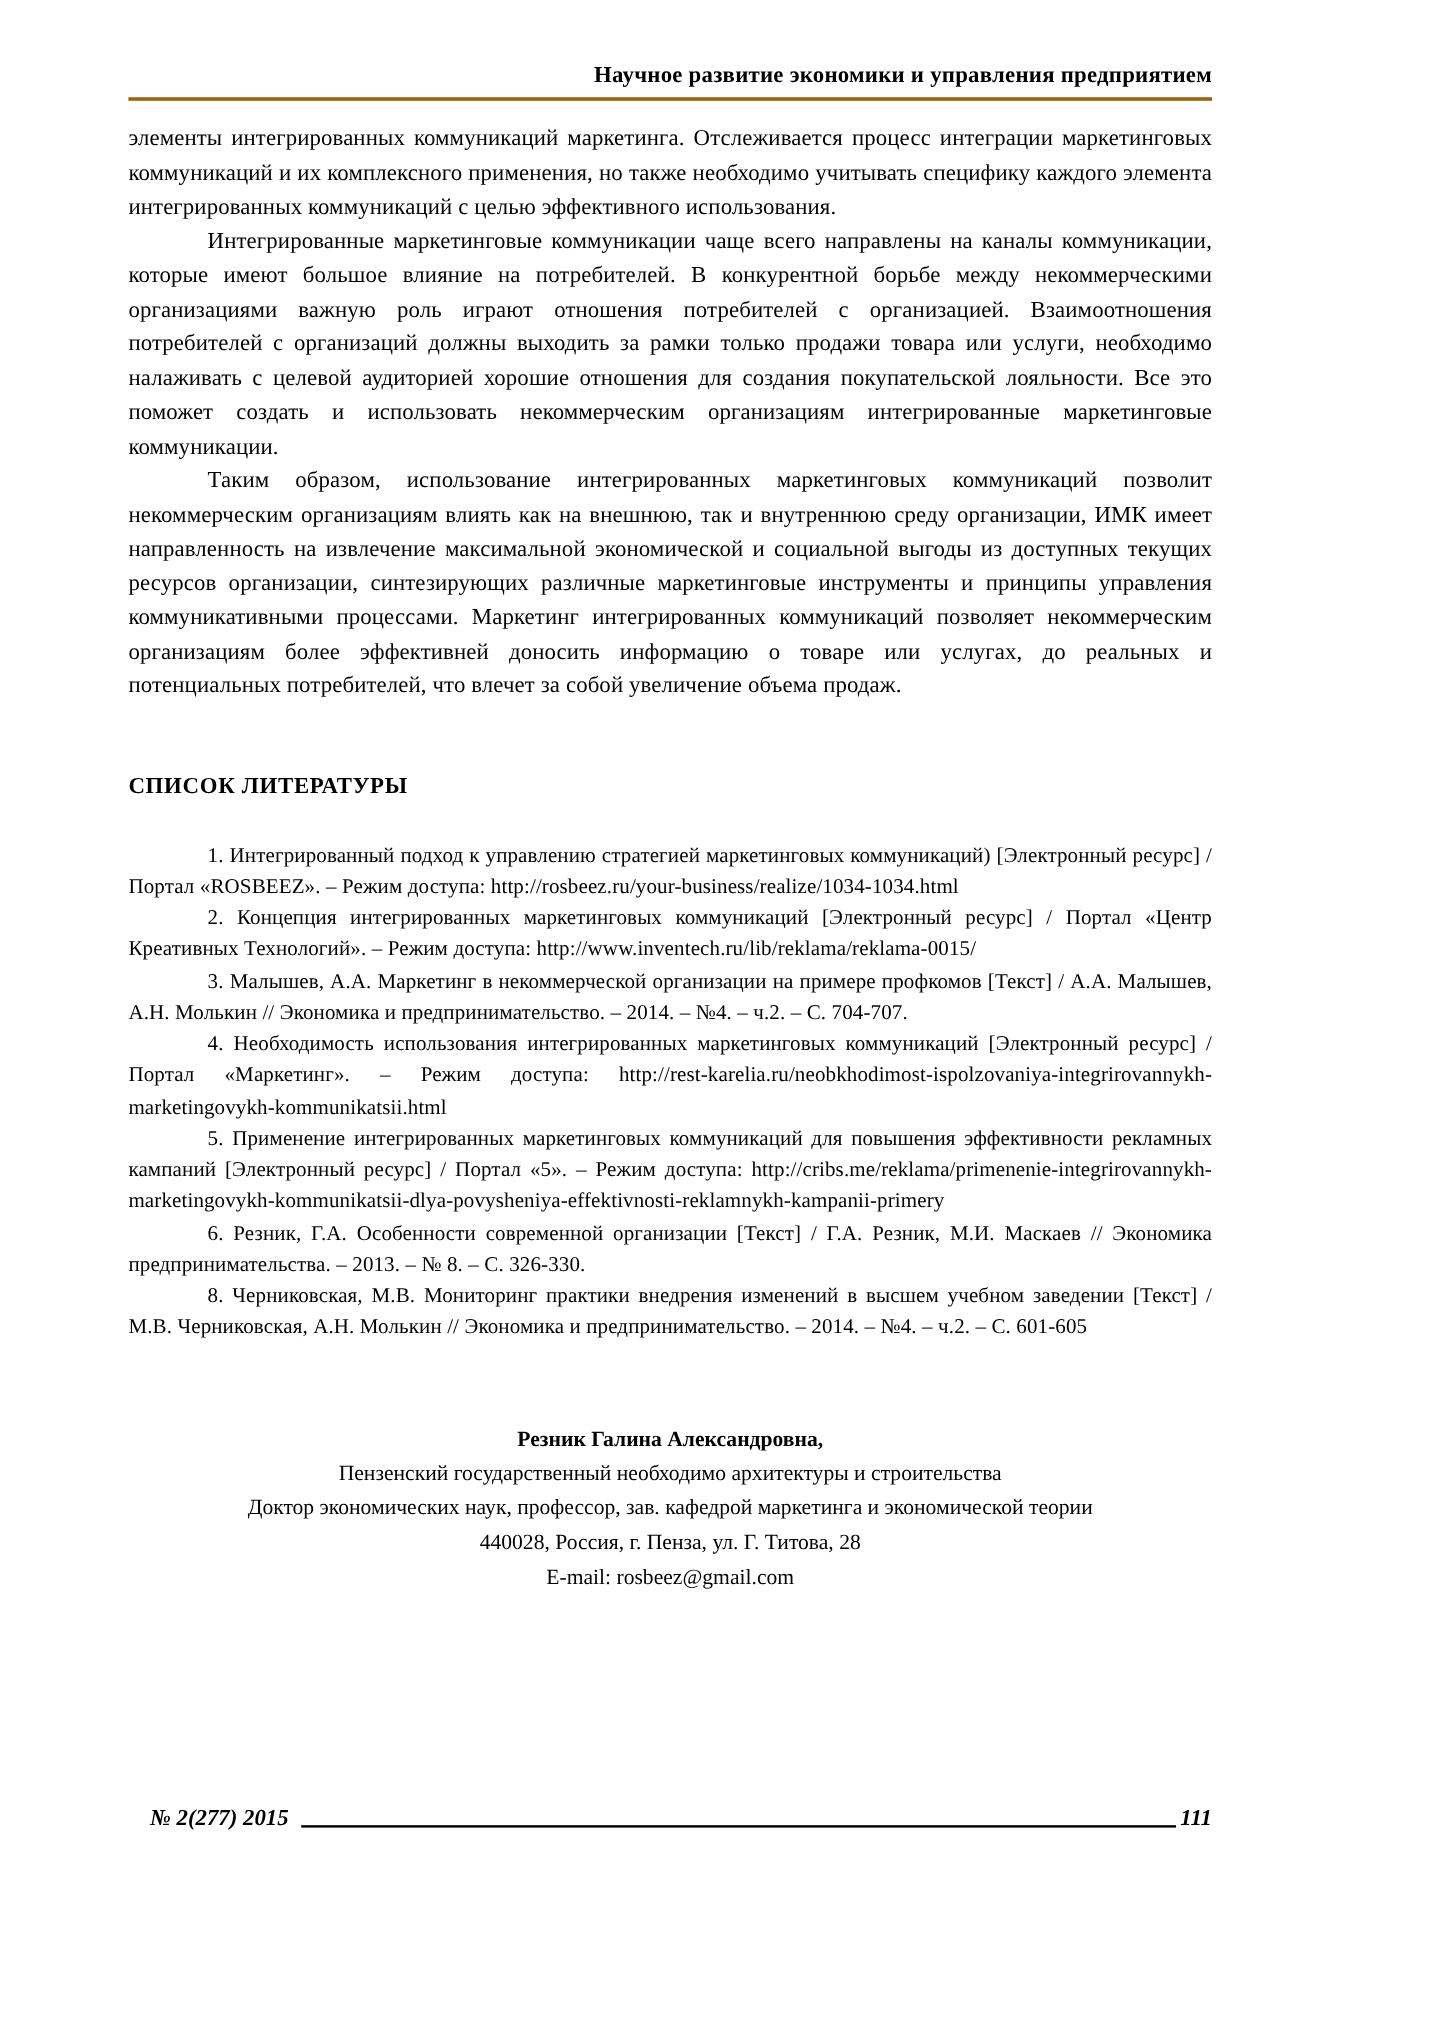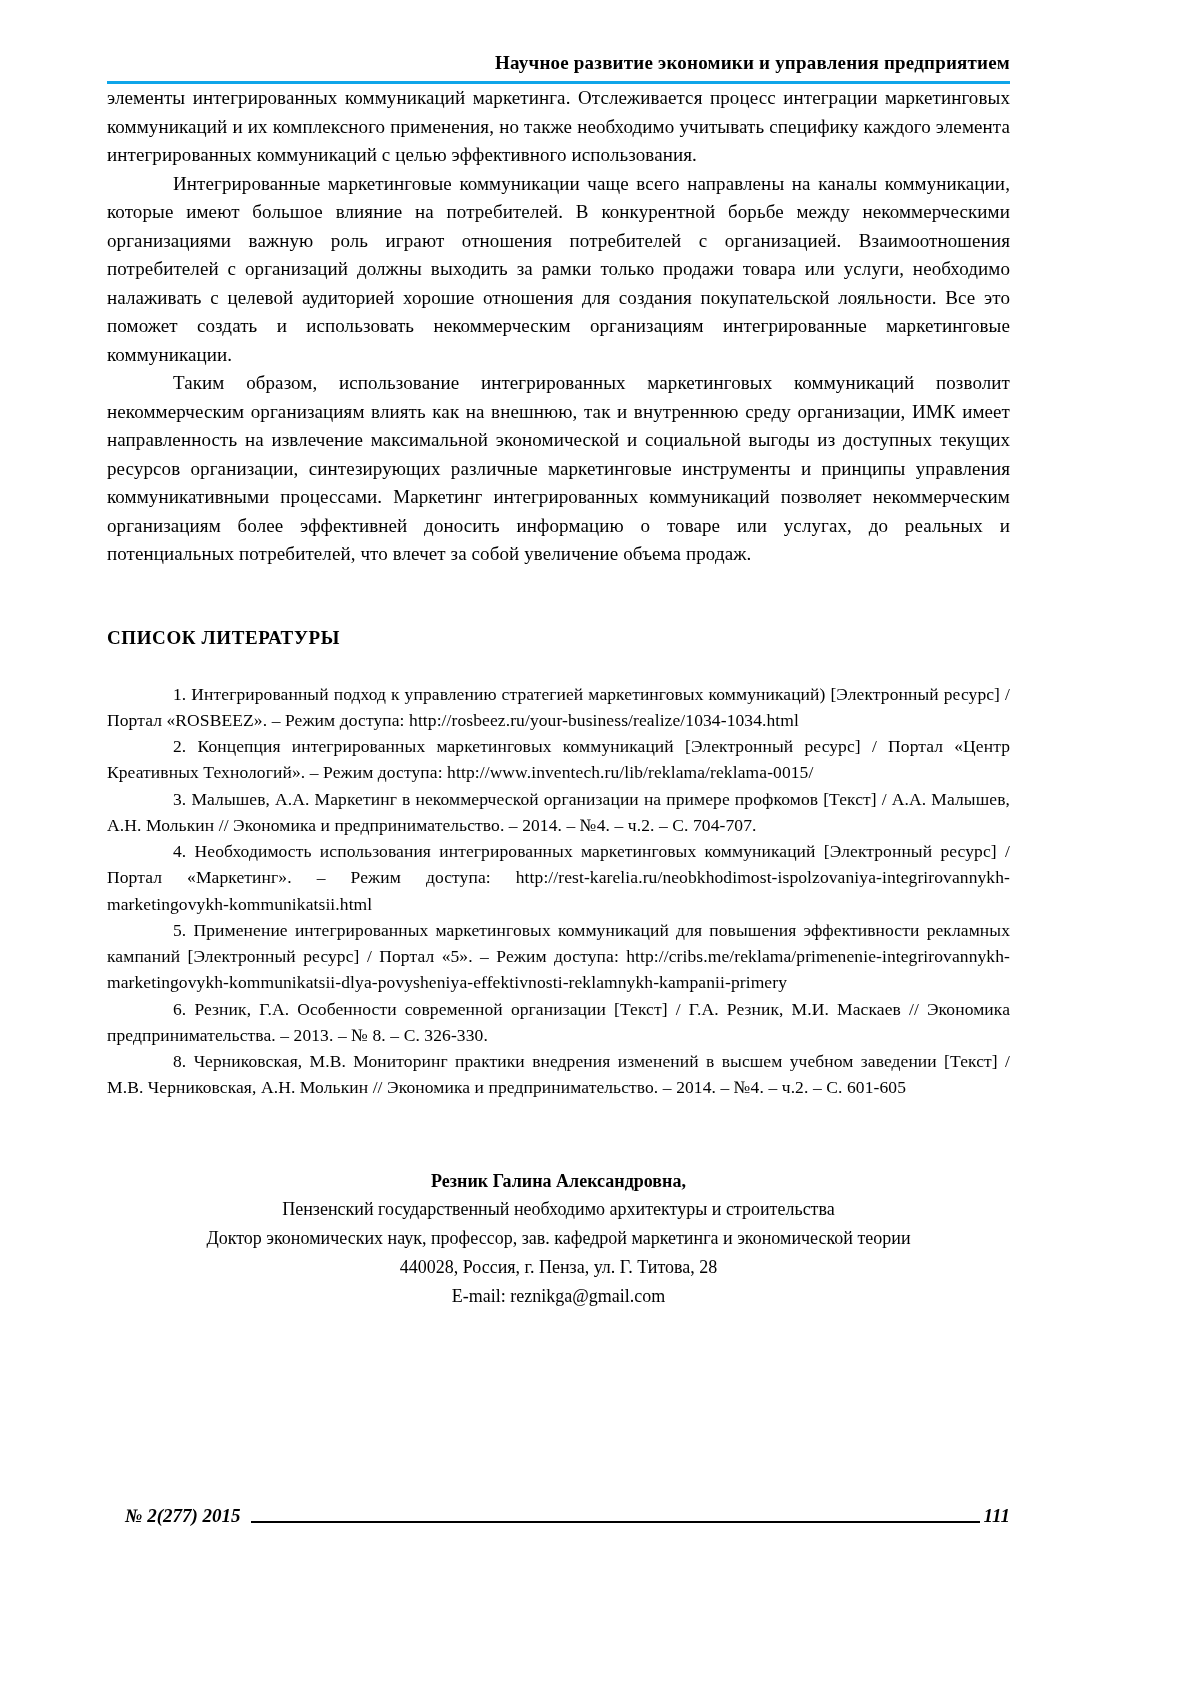--- a/index.html
+++ b/index.html
@@ -13,31 +13,31 @@
   .page {
     position: relative;
     width: 1200px;
     height: 1698px;
     background: #ffffff;
     padding: 52px 190px 0 107px;
     overflow: hidden;
   }
   
   .running-head {
-    border-bottom: 3px solid #0ea5e9;
+    border-bottom: 3px solid #a16207;
     padding-bottom: 7px;
     text-align: right;
   }
   .running-head-text {
     font-weight: bold;
     font-size: 19px;
     letter-spacing: 0.2px;
   }
   
-  .body-text { }
+  .body-text { margin-top: 18px; }
   .body-par {
     font-size: 19px;
     line-height: 1.5;
     text-align: justify;
     text-indent: 66px;
     letter-spacing: 0.1px;
   }
   .body-par.no-indent { text-indent: 0; }
   
   .refs-title {
@@ -106,21 +106,21 @@
       <p class="reference">5.  Применение интегрированных маркетинговых коммуникаций для повышения эффективности рекламных кампаний [Электронный ресурс] / Портал «5». – Режим доступа: http://cribs.me/reklama/primenenie-integrirovannykh-marketingovykh-kommunikatsii-dlya-povysheniya-effektivnosti-reklamnykh-kampanii-primery</p>
       <p class="reference">6.  Резник, Г.А. Особенности современной организации [Текст] / Г.А. Резник, М.И. Маскаев // Экономика предпринимательства. – 2013. – № 8. – С. 326-330.</p>
       <p class="reference">8.  Черниковская, М.В. Мониторинг практики внедрения изменений в высшем учебном заведении [Текст] / М.В. Черниковская, А.Н. Молькин // Экономика и предпринимательство. – 2014. – №4. – ч.2. – С. 601-605</p>
     </section>
 
     <section class="author-block">
       <p class="author-name">Резник Галина Александровна,</p>
       <p class="author-affiliation">Пензенский государственный необходимо архитектуры и строительства</p>
       <p class="author-position">Доктор экономических наук, профессор, зав. кафедрой маркетинга и экономической теории</p>
       <p class="author-address">440028, Россия, г. Пенза, ул. Г. Титова, 28</p>
-      <p class="author-email">E-mail: reznikga@gmail.com</p>
+      <p class="author-email">E-mail: rosbeez@gmail.com</p>
     </section>
   </main>
 
   <footer class="page-footer">
     <span class="footer-issue">№ 2(277) 2015</span>
     <span class="footer-rule"></span>
     <span class="footer-page">111</span>
   </footer>
 
 </div>

